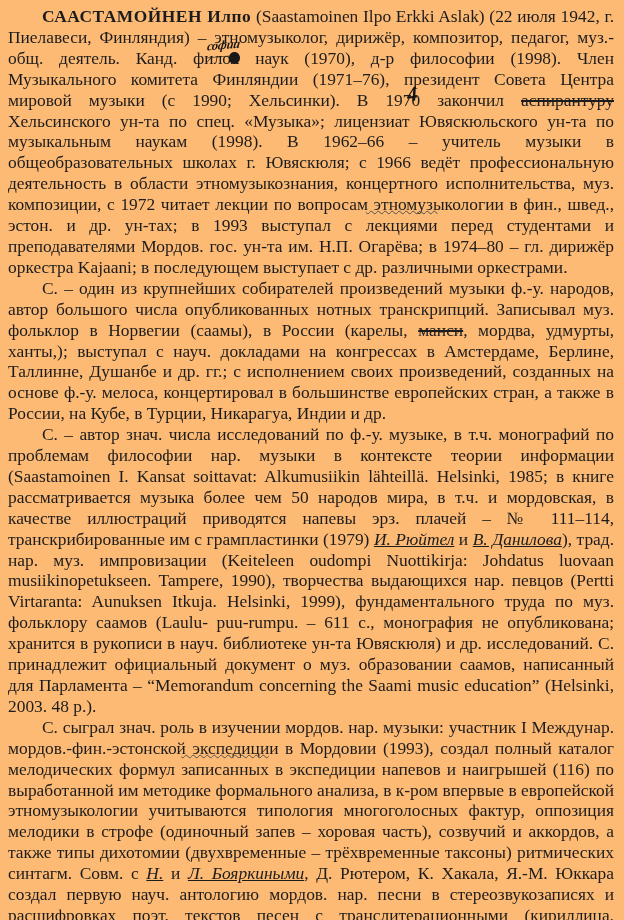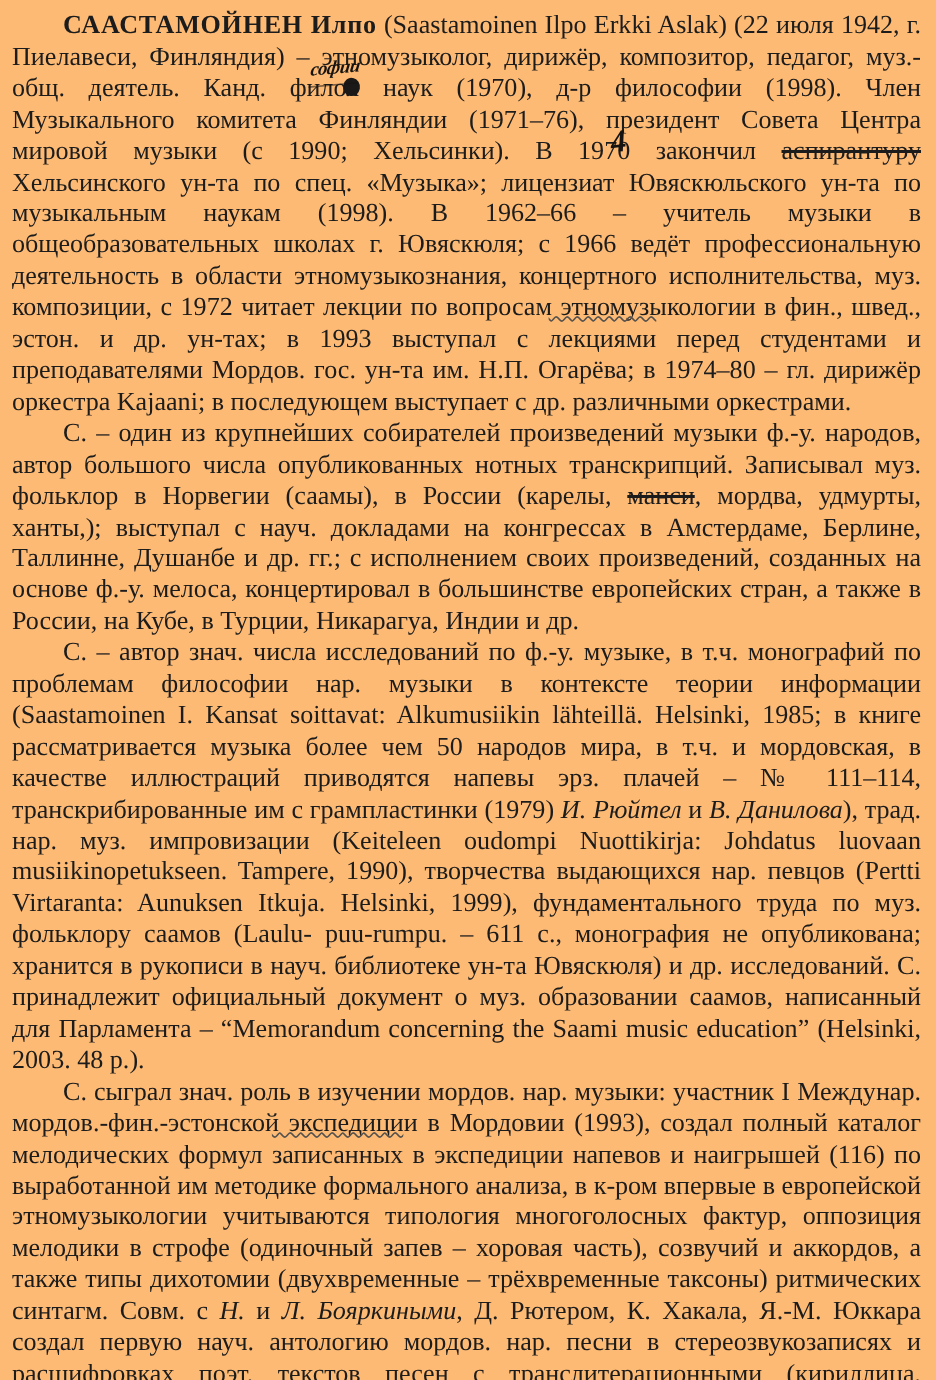--- a/index.html
+++ b/index.html
@@ -15,21 +15,21 @@
     font-family:"Liberation Serif","DejaVu Serif",serif;
     font-size:17.4px;
     line-height:20.9px;
   }
   .doc p{
     margin:0;
     text-align:justify;
     text-indent:34px;
   }
   .bold{font-weight:700;letter-spacing:0.5px;}
-  .italic{font-style:italic;}
+  .italic{font-style:italic;text-decoration:underline;}
   .strike{
     text-decoration:line-through;
     text-decoration-thickness:1.6px;
     text-decoration-color:#1c1c1c;
   }
   .squiggle{
     text-decoration-line:overline;
     text-decoration-style:wavy;
     text-decoration-color:#55514d;
     text-decoration-thickness:1px;

